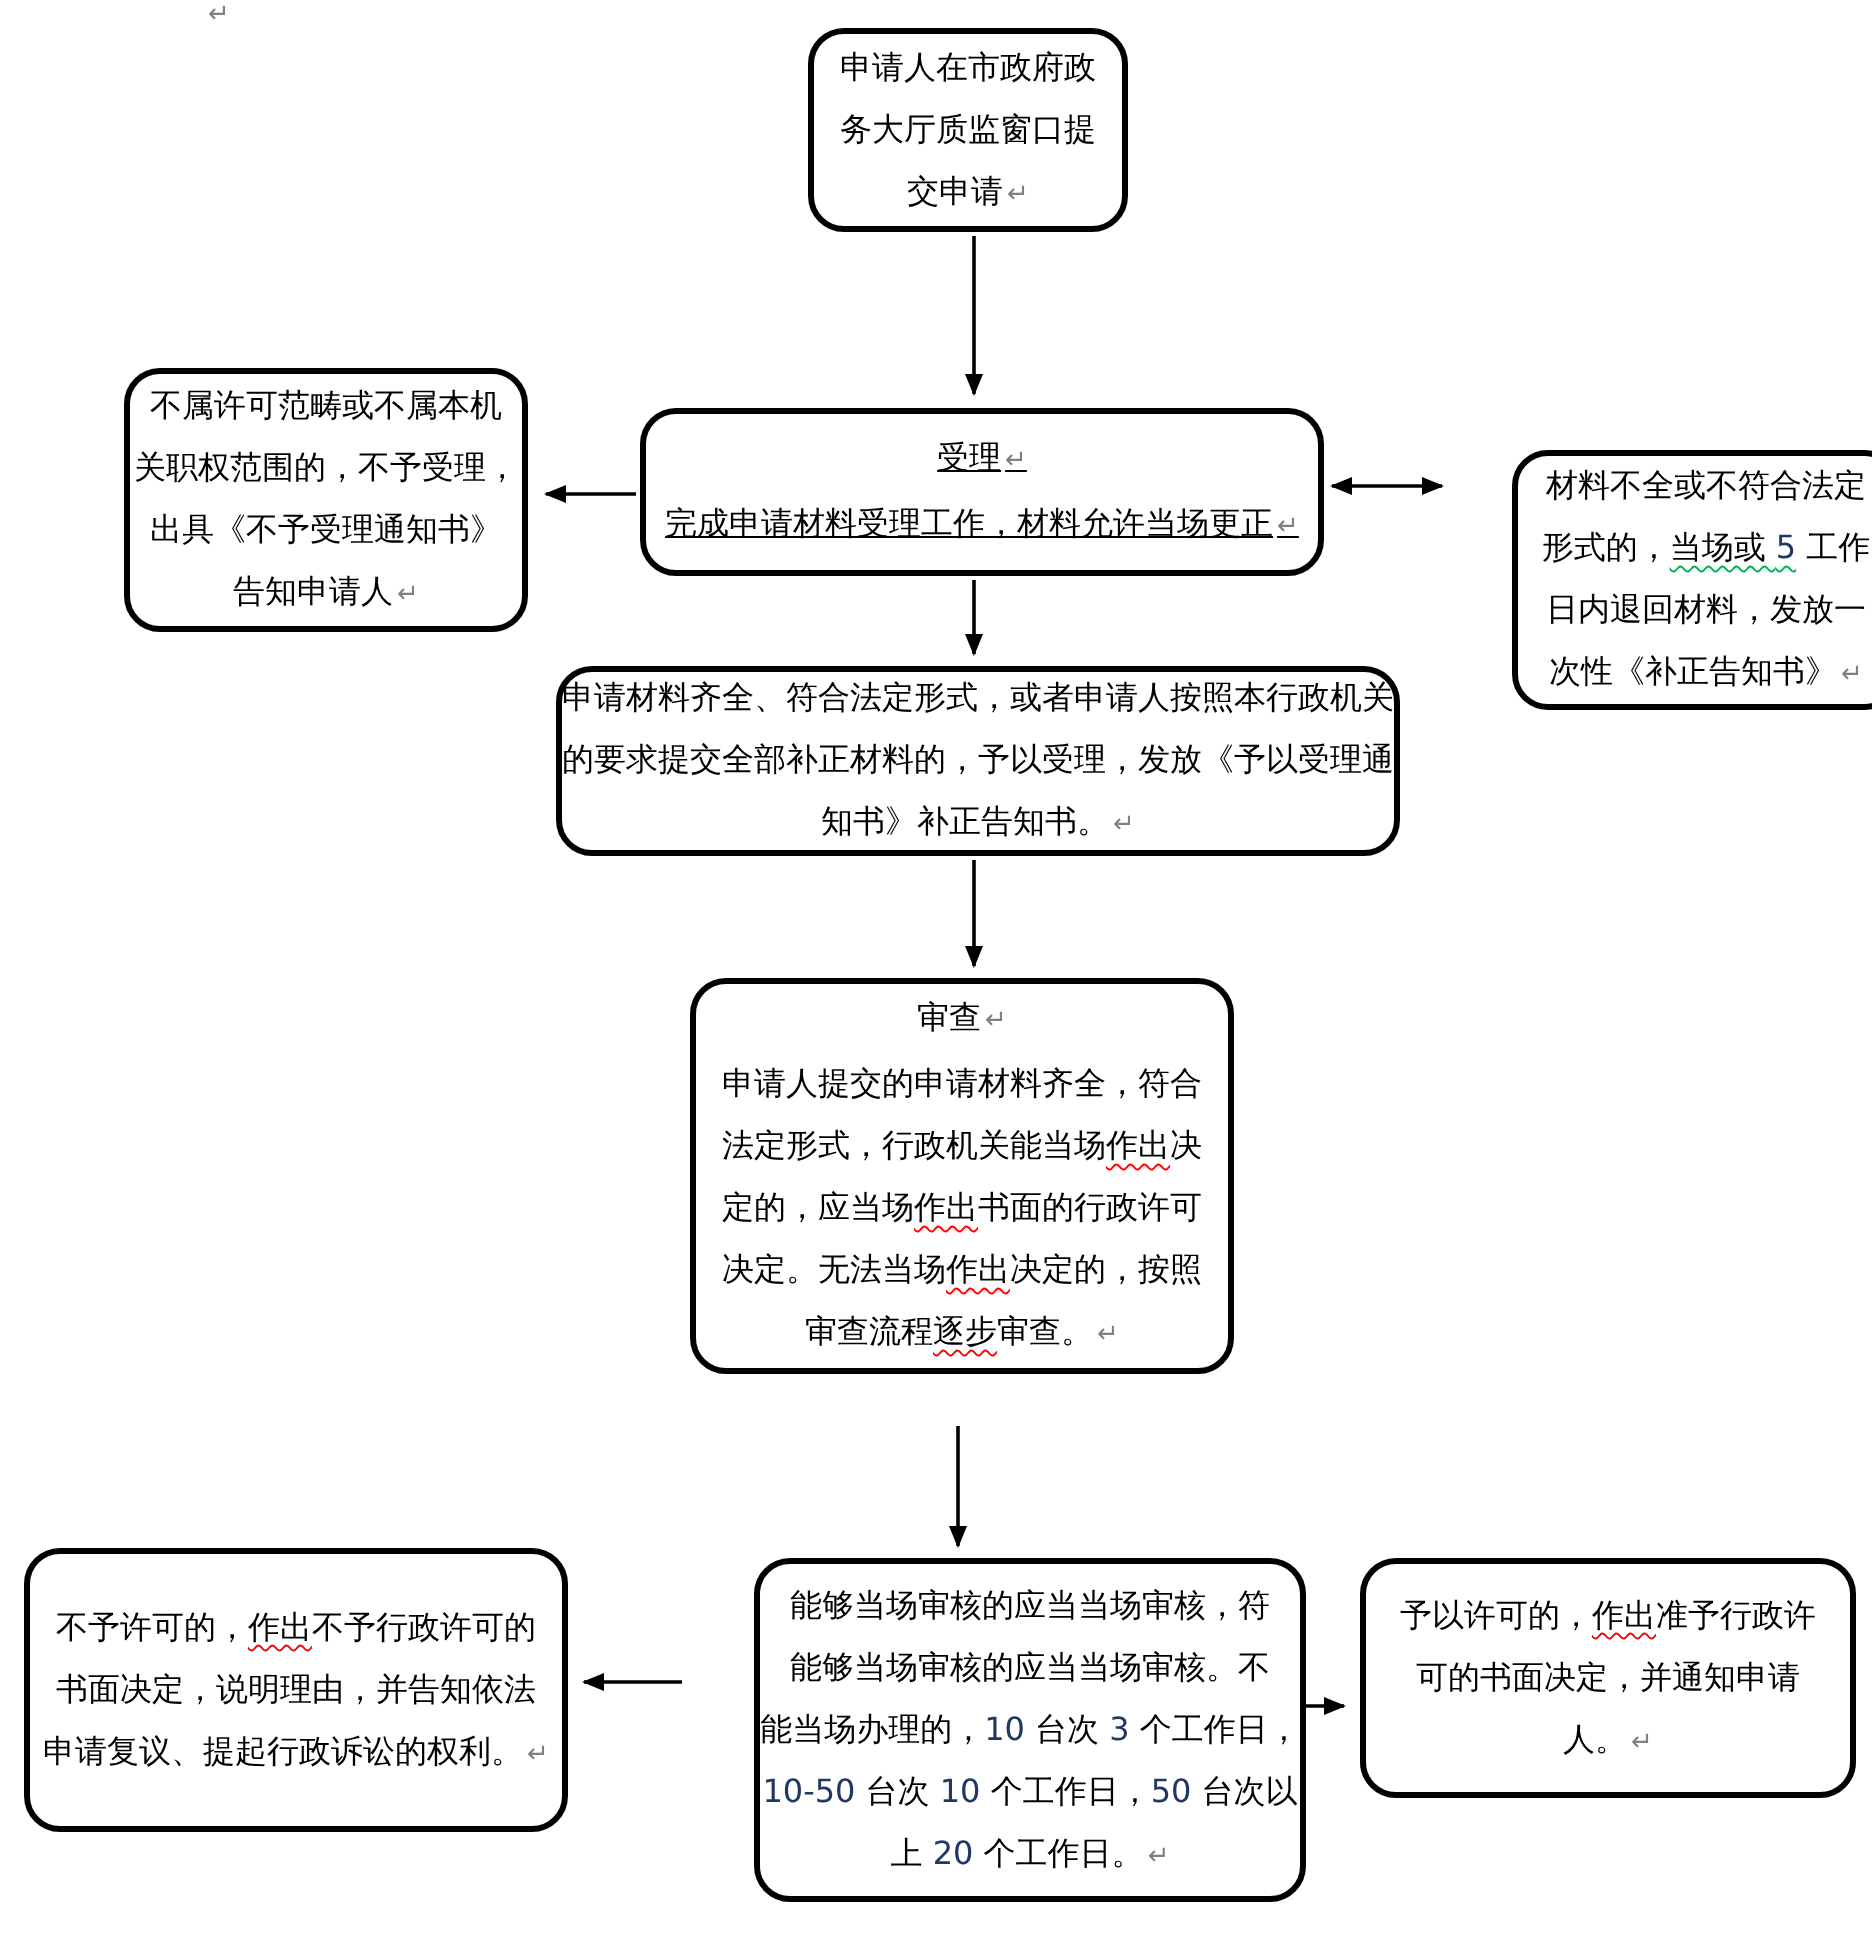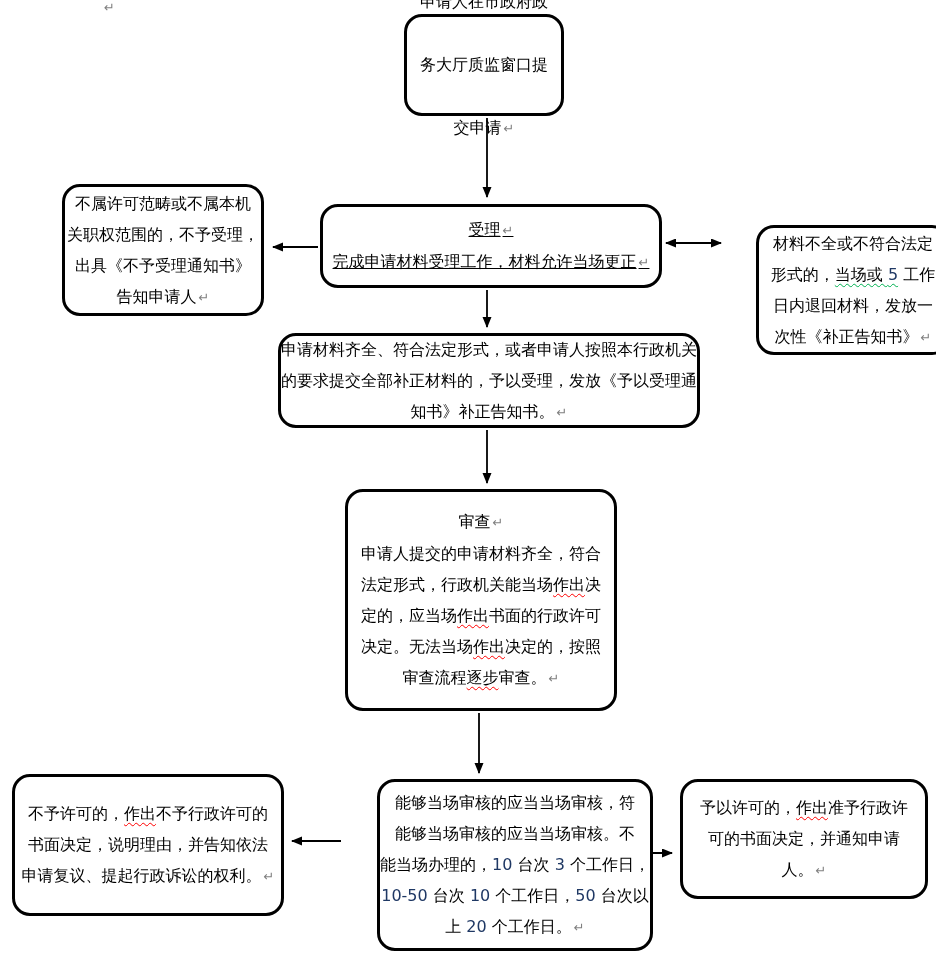--- a/index.html
+++ b/index.html
@@ -80,21 +80,21 @@
       <line x1="666" y1="243" x2="721" y2="243" stroke="#000000" stroke-width="1.8" marker-end="url(#arrowhead)" marker-start="url(#arrowhead-rev)"></line>
       <line x1="487" y1="290" x2="487" y2="327" stroke="#000000" stroke-width="1.8" marker-end="url(#arrowhead)"></line>
       <line x1="487" y1="430" x2="487" y2="483" stroke="#000000" stroke-width="1.8" marker-end="url(#arrowhead)"></line>
       <line x1="479" y1="713" x2="479" y2="773" stroke="#000000" stroke-width="1.8" marker-end="url(#arrowhead)"></line>
       <line x1="341" y1="841" x2="292" y2="841" stroke="#000000" stroke-width="1.8" marker-end="url(#arrowhead)"></line>
       <line x1="622" y1="853" x2="672" y2="853" stroke="#000000" stroke-width="1.8" marker-end="url(#arrowhead)"></line>
     </svg>
 
   <span class="stray-mark">↵</span>
 
-  <div class="box" style="left:404px;top:14px;width:160px;height:102px;gap:32px;">
+  <div class="box" style="left:404px;top:14px;width:160px;height:102px;">
     <div class="ln"><span>申请人在市政府政</span></div>
     <div class="ln"><span>务大厅质监窗口提</span></div>
     <div class="ln"><span>交申请</span><span class="pilcrow">↵</span></div>
   </div>
 
   <div class="box" style="left:320px;top:204px;width:342px;height:84px;text-decoration:underline;">
     <div class="ln"><span>受理</span><span class="pilcrow">↵</span></div>
     <div class="ln"><span>完成申请材料受理工作，材料允许当场更正</span><span class="pilcrow">↵</span></div>
   </div>
 
@@ -111,21 +111,21 @@
     <div class="ln"><span>日内退回材料，发放一</span></div>
     <div class="ln"><span>次性《补正告知书》</span><span class="pilcrow">↵</span></div>
   </div>
 
   <div class="box" style="left:278px;top:333px;width:422px;height:95px;">
     <div class="ln"><span>申请材料齐全、符合法定形式，或者申请人按照本行政机关</span></div>
     <div class="ln"><span>的要求提交全部补正材料的，予以受理，发放《予以受理通</span></div>
     <div class="ln"><span>知书》补正告知书。</span><span class="pilcrow">↵</span></div>
   </div>
 
-  <div class="box" style="left:345px;top:489px;width:272px;height:222px;">
+  <div class="box" style="left:345px;top:489px;width:272px;height:198px;">
     <div class="ln"><span>审查</span><span class="pilcrow">↵</span></div>
     <div class="ln"><span>申请人提交的申请材料齐全，符合</span></div>
     <div class="ln"><span>法定形式，行政机关能当场</span><span class="wavy-red">作出</span><span>决</span></div>
     <div class="ln"><span>定的，应当场</span><span class="wavy-red">作出</span><span>书面的行政许可</span></div>
     <div class="ln"><span>决定。无法当场</span><span class="wavy-red">作出</span><span>决定的，按照</span></div>
     <div class="ln"><span>审查流程</span><span class="wavy-red">逐步</span><span>审查。</span><span class="pilcrow">↵</span></div>
   </div>
 
   <div class="box" style="left:343px;top:779px;width:276px;height:172px;margin-left:34px;">
     <div class="ln"><span>能够当场审核的应当当场审核，符</span></div>

